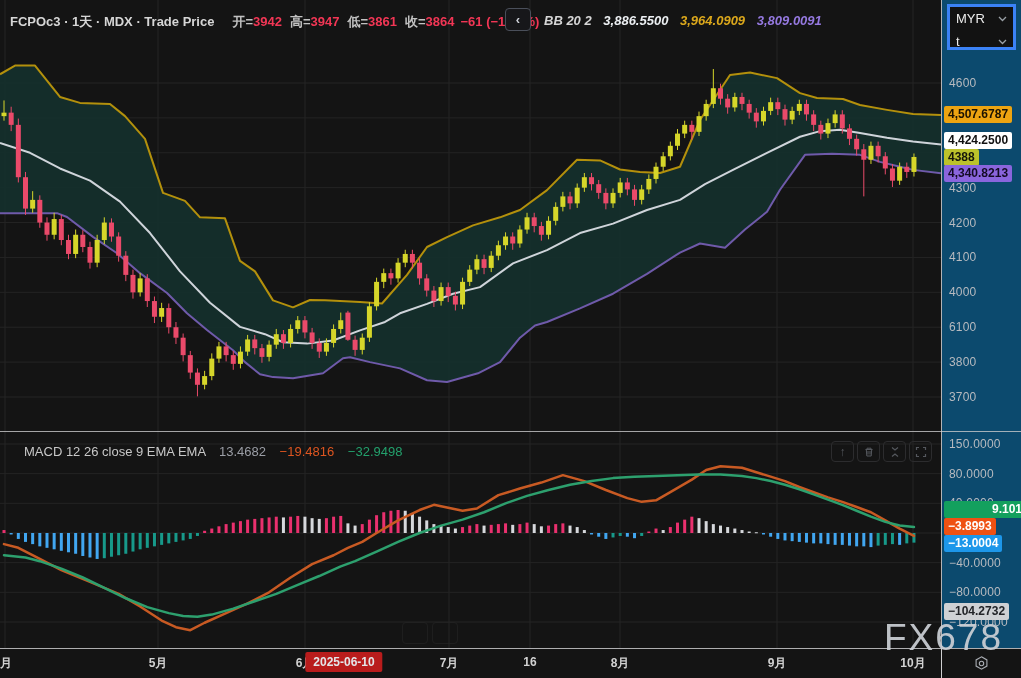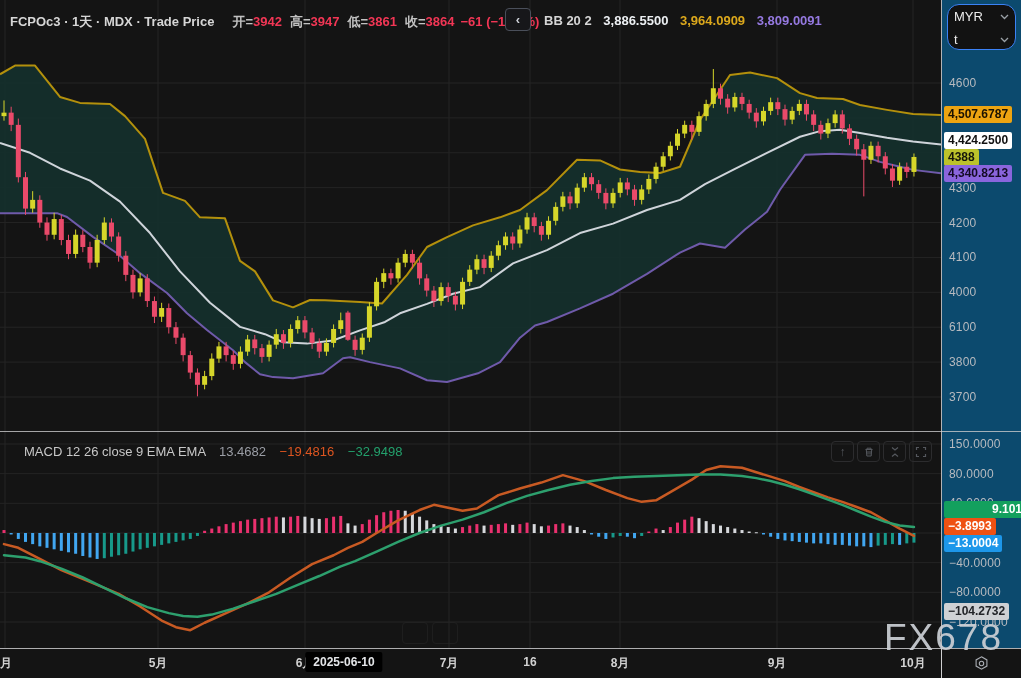--- a/index.html
+++ b/index.html
@@ -22,21 +22,21 @@
   .ohlc-label { color:#c2c2c2; font-weight:600; }
   .ohlc-value { color:#f23655; font-weight:600; }
   .ohlc-pair { margin-left:8px; }
   .change-text { color:#f23655; margin-left:6px; }
 
   #back-btn { position:absolute; left:505px; top:8px; width:26px; height:23px;
               border:1px solid #4a4f5a; border-radius:4px; background:#17171a;
               color:#d1d4dc; font-size:13px; font-weight:700; text-align:center;
               line-height:21px; cursor:pointer; }
 
-  #bb-legend { left:544px; top:13px; }
+  #bb-legend { left:544px; top:13px;font-style:italic; }
   .bb-basis { color:#eceff2; margin-left:8px; }
   .bb-upper { color:#dca81c; margin-left:8px; }
   .bb-lower { color:#9579e0; margin-left:8px; }
 
   #macd-legend { left:10px; top:444px; font-weight:400; color:#c8c8c8;margin-left:14px; }
   .macd-hist-v { color:#9b9ea6; margin-left:10px; }
   .macd-line-v { color:#dd5520; margin-left:10px; }
   .macd-sig-v  { color:#23a06c; margin-left:10px; }
 
   
@@ -48,28 +48,28 @@
 
   
   #price-axis { position:absolute; left:942px; top:0; width:79px; height:648px; background:#0c4a6e; }
   .tick { position:absolute; left:7px; font-size:12px; color:#b7babf; letter-spacing:.2px; }
   .axis-badge { position:absolute; left:2px; font-size:12px; font-weight:700; border-radius:2px;
                 padding:1px 4px 2px 4px; white-space:nowrap; }
 
   
   #time-axis { position:absolute; left:0; top:649px; width:1021px; height:29px; background:#141414; }
   .tlabel { position:absolute; top:6px; transform:translateX(-50%); font-size:12px; font-weight:600; color:#d2d2d2; }
-  #time-badge { position:absolute; top:3px; transform:translateX(-50%); background:#000000; color:#e3e5e8;
+  #time-badge { position:absolute; top:3px; transform:translateX(-50%); background:#b91c1c; color:#e3e5e8;
                 font-size:12px; font-weight:600; border-radius:2px; padding:3px 8px; z-index:3; }
   #axis-corner { position:absolute; left:941px; top:649px; width:80px; height:29px;
                  border-left:1px solid #cfcfd1; display:flex; align-items:center; justify-content:center; }
 
   
   #symbol-toolbox { position:absolute; left:947px; top:4px; width:69px; height:46px;
-                    border:1px solid #3b82f6; border-radius:12px; background:#121212; z-index:4; }
+                    border:3px solid #3b82f6; border-radius:0; background:#121212; z-index:4; }
   .tool-row { display:flex; align-items:center; justify-content:space-between;
               height:23px; padding:0 6px; color:#ececec; font-size:13px; cursor:pointer; }
   .tool-row svg { stroke:#9aa0a6; }
 
   
   #watermark { position:absolute; left:884px; top:617px; font-size:37px; color:#ccd0d6;
                letter-spacing:2px; z-index:5; opacity:.92; font-weight:400; }
 
   
   .ghost-btn { position:absolute; top:622px; width:26px; height:22px; border:1px solid #242424;

